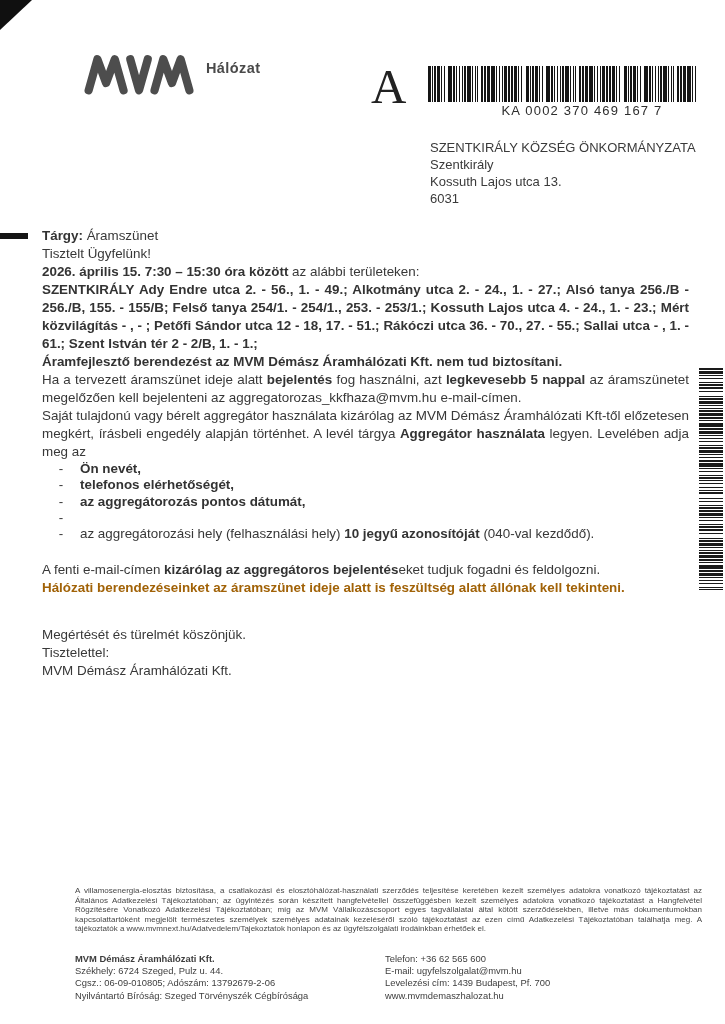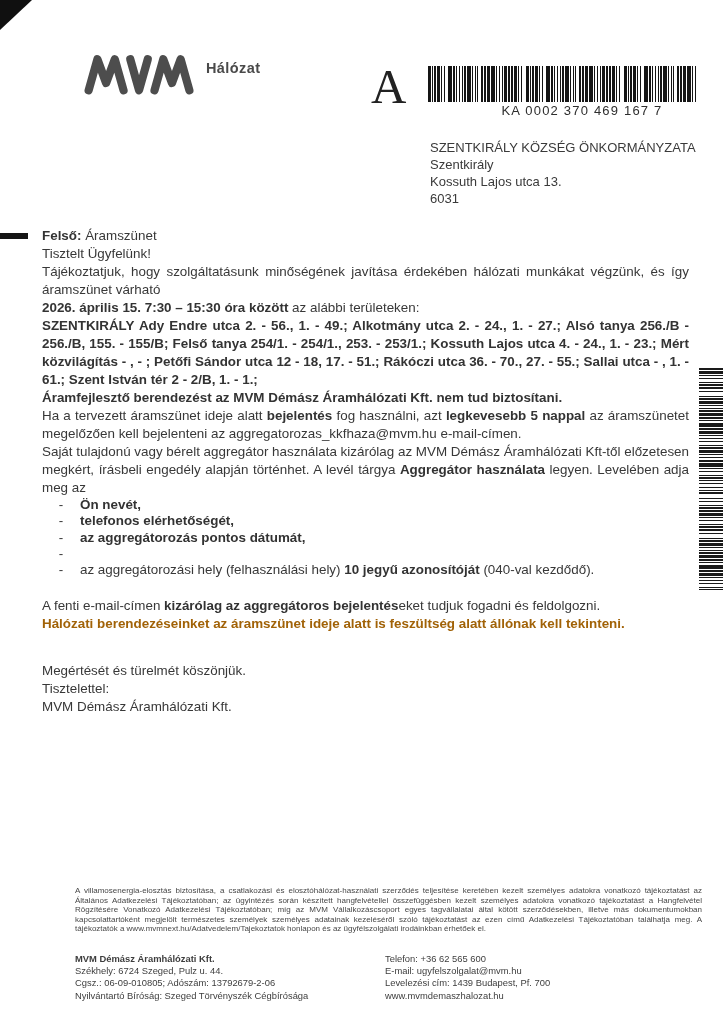--- a/index.html
+++ b/index.html
@@ -278,28 +278,27 @@
   <div class="recipient">
     <div>SZENTKIRÁLY KÖZSÉG ÖNKORMÁNYZATA</div>
     <div>Szentkirály</div>
     <div>Kossuth Lajos utca 13.</div>
     <div>6031</div>
   </div>
 
   <div class="content">
 
     <p class="subject">
-      <b>Felső:</b>
+      <b>Tárgy:</b>
       <span> </span>
       <span>Áramszünet</span>
     </p>
 
     <p class="salutation">Tisztelt Ügyfelünk!</p>
 
-    <p class="intro just">Tájékoztatjuk, hogy szolgáltatásunk minőségének javítása érdekében hálózati munkákat végzünk, és így áramszünet várható</p>
 
     <p class="schedule">
       <b>2026. április 15. 7:30 – 15:30 óra között</b><span> az alábbi területeken:</span>
     </p>
 
     <p class="areas just">SZENTKIRÁLY Ady Endre utca 2. - 56., 1. - 49.; Alkotmány utca 2. - 24., 1. - 27.; Alsó tanya 256./B - 256./B, 155. - 155/B; Felső tanya 254/1. - 254/1., 253. - 253/1.; Kossuth Lajos utca 4. - 24., 1. - 23.; Mért közvilágítás - , - ; Petőfi Sándor utca 12 - 18, 17. - 51.; Rákóczi utca 36. - 70., 27. - 55.; Sallai utca - , 1. - 61.; Szent István tér 2 - 2/B, 1. - 1.;</p>
 
     <p class="generator-notice">Áramfejlesztő berendezést az MVM Démász Áramhálózati Kft. nem tud biztosítani.</p>
 
     <p class="aggregator just">

